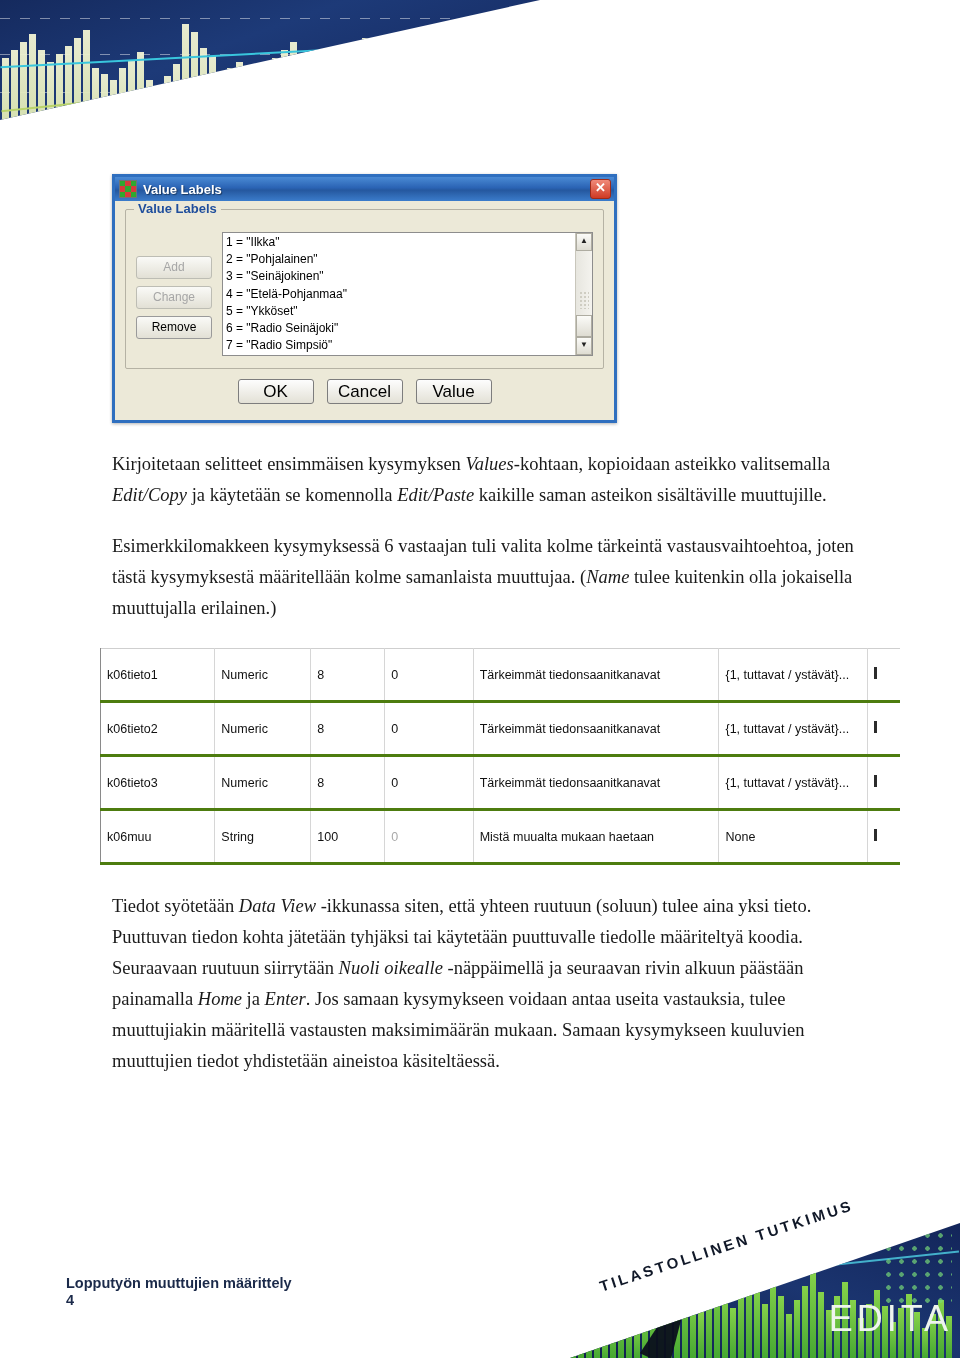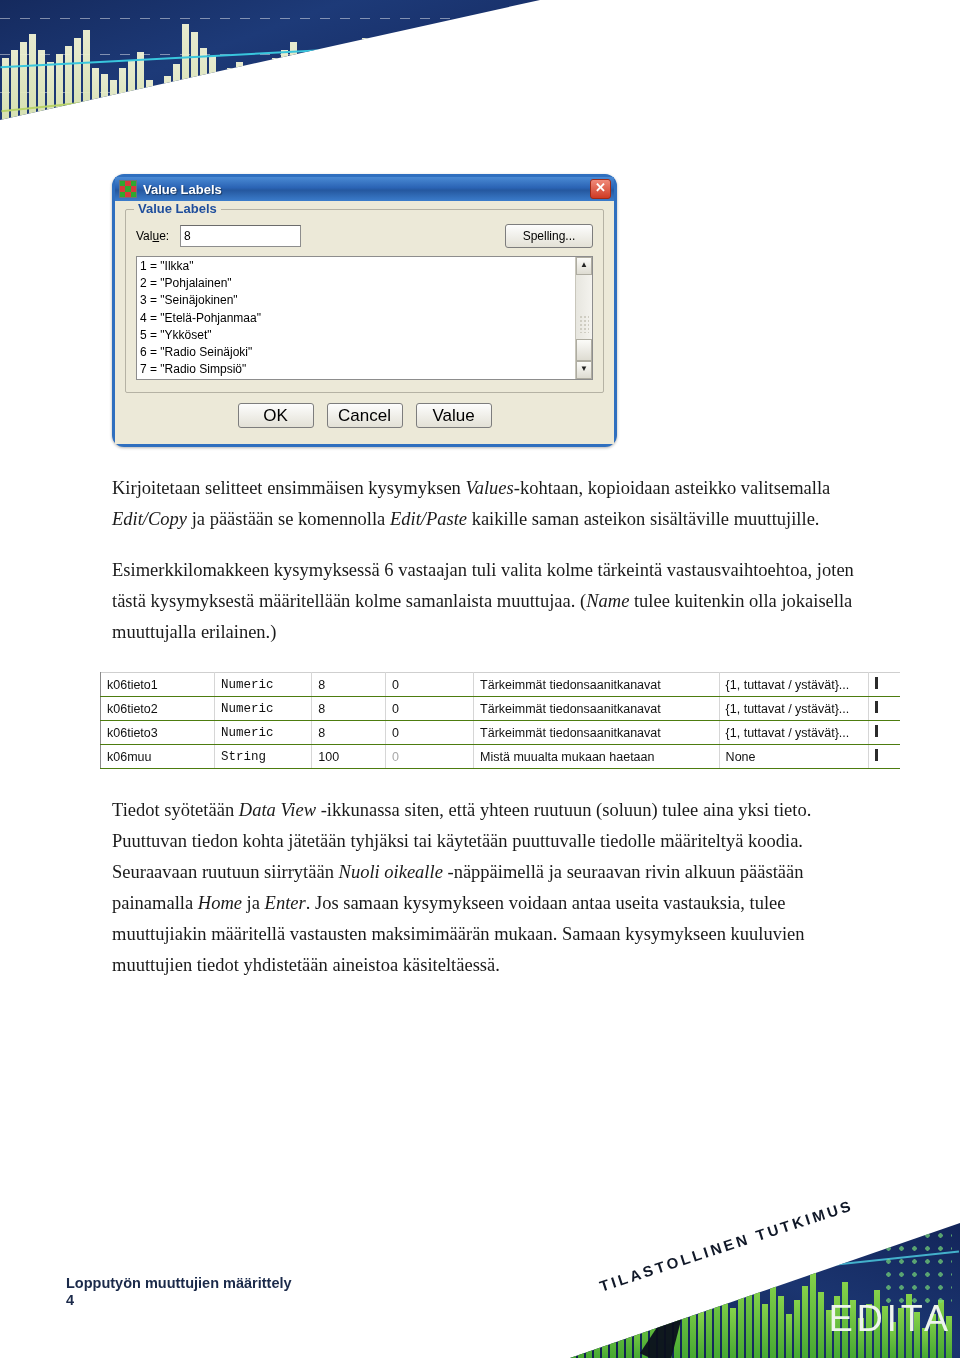--- a/index.html
+++ b/index.html
@@ -144,21 +144,21 @@
   .block-gap-md { height: 26px; }
 
   
   .dialog-wrap {
     position: relative;
     margin: 34px 0 0 0;
     width: 505px;
   }
   .dialog {
     border: 3px solid #2f6fbf;
-    border-radius: 12px;
+    border-radius: 0;
     background: #ece9d8;
     font-family: "Liberation Sans", sans-serif;
     box-shadow: 0 1px 3px rgba(0,0,0,.3);
   }
   .titlebar {
     height: 24px;
     background: linear-gradient(to bottom, #4a8ad4 0%, #2a63b4 45%, #25589f 55%, #3b7ccb 100%);
     display: flex;
     align-items: center;
     padding: 0 3px 0 4px;
@@ -348,30 +348,30 @@
     margin: 24px 0 0 -12px;
     width: 800px;
     border-collapse: collapse;
     font-family: "Liberation Sans", sans-serif;
     font-size: 12.5px;
     color: #111;
     background: #ffffff;
     border-top: 1px solid #cfcfcf;
   }
   .vartable td {
-    border-bottom: 1px solid #4d7c0f;
+    border-bottom: 3px solid #4d7c0f;
     border-right: 1px solid #d6d6d6;
-    padding: 3px 6px;
+    padding: 17px 6px;
     height: 17px;
     white-space: nowrap;
     overflow: hidden;
   }
   .vartable tr td:first-child { border-left: 1px solid #8a8a8a; }
   .c-name { width: 118px; }
-  .c-type { width: 95px; font-family: Liberation Mono, monospace; }
+  .c-type { width: 95px; }
   .c-width { width: 74px; }
   .c-dec { width: 98px; }
   .c-label { width: 250px; }
   .c-values { width: 140px; }
   .c-edge { width: 25px; border-right: none !important; }
   .dim { color: #a9a9a9; }
   .edge-mark {
     display: inline-block;
     width: 3px; height: 12px;
     background: #2b2b2b;
@@ -497,28 +497,28 @@
             <s class="g"></s>
         </span>
         <span class="title-text">Value Labels</span>
         <span class="close-btn">✕</span>
       </div>
 
       <div class="dialog-body">
         <div class="groupbox">
           <span class="legend">Value Labels</span>
 
-          <div class="row">
-            <span class="fld-label">Val<u>u</u>e:</span>
-            <span class="txtbox value-box">8</span>
-            <span class="spelling-btn">Spelling...</span>
-          </div>
 
 
           <div class="mid">
+            <div class="btncol">
+              <span class="sbtn disabled">Add</span>
+              <span class="sbtn disabled">Change</span>
+              <span class="sbtn">Remove</span>
+            </div>
 
             <div class="listbox">
               <div class="listitems" id="list-items">
                   <div>1 = "Ilkka"</div>
                   <div>2 = "Pohjalainen"</div>
                   <div>3 = "Seinäjokinen"</div>
                   <div>4 = "Etelä-Pohjanmaa"</div>
                   <div>5 = "Ykköset"</div>
                   <div>6 = "Radio Seinäjoki"</div>
                   <div>7 = "Radio Simpsiö"</div>
@@ -540,21 +540,21 @@
           <span class="fbtn">Cancel</span>
           <span class="fbtn">Value</span>
         </div>
       </div>
     </div>
   </div>
 
   <div class="block-gap-md"></div>
 
   <p class="para">
-    <span>Kirjoitetaan selitteet ensimmäisen kysymyksen </span><em>Values</em><span>-kohtaan, kopioidaan asteikko valitsemalla </span><em>Edit/Copy</em><span> ja päästään se komennolla </span><em>Edit/Paste</em><span> kaikille saman asteikon sisältäville muuttujille.</span>
+    <span>Kirjoitetaan selitteet ensimmäisen kysymyksen </span><em>Values</em><span>-kohtaan, kopioidaan asteikko valitsemalla </span><em>Edit/Copy</em><span> ja käytetään se komennolla </span><em>Edit/Paste</em><span> kaikille saman asteikon sisältäville muuttujille.</span>
   </p>
 
   <div class="block-gap-sm"></div>
 
   <p class="para">
     <span>Esimerkkilomakkeen kysymyksessä 6 vastaajan tuli valita kolme tärkeintä vastausvaihtoehtoa, joten tästä kysymyksestä määritellään kolme samanlaista muuttujaa. (</span><em>Name</em><span> tulee kuitenkin olla jokaisella muuttujalla erilainen.)</span>
   </p>
 
   <table class="vartable">
     <tbody id="vartable-body">

